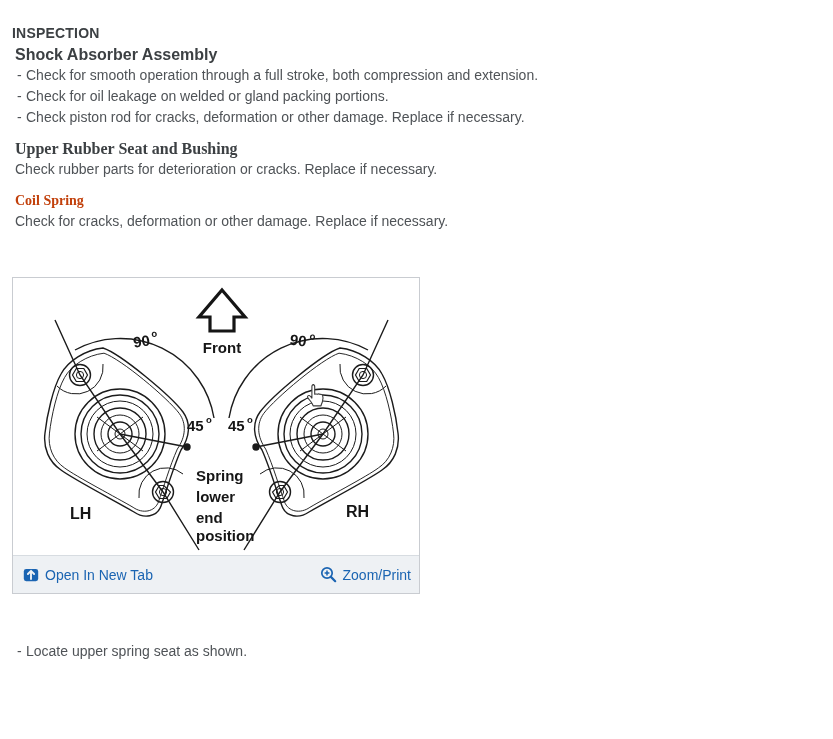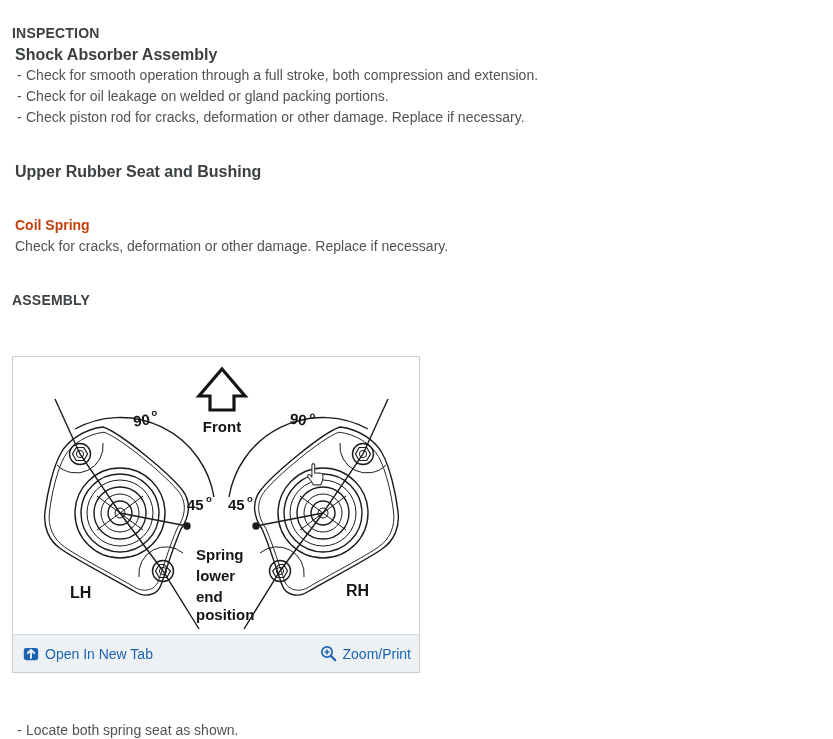--- a/index.html
+++ b/index.html
@@ -19,21 +19,21 @@
     font-size:16px; font-weight:bold; color:#3c4043;
     line-height:21px; padding-left:3px;
   }
   .h-link {
     font-size:14px; font-weight:bold; color:#c2410c;
     line-height:21px; padding-left:3px; cursor:pointer; display:inline-block;text-align:center;
   }
   .body-text { font-size:14px; line-height:21px; color:#4f5357; padding-left:3px; }
   .bullet { display:flex; font-size:14px; line-height:21px; color:#4f5357; }
   .bullet .dash { width:14px; text-align:left; padding-left:5px; flex:0 0 14px; }
-  .mt-21 { margin-top:33px; }
+  .mt-21 { margin-top:10px;font-family:Liberation Serif, serif; }
   .figure-box {
     margin-top:45px; margin-left:0px;
     width:408px; border:1px solid #c9ccd1; background:#fff;
   }
   .figure-canvas { width:406px; height:277px; background:#fff; position:relative; display:block; }
   .figure-toolbar {
     height:38px; background:#eef1f4; border-top:1px solid #d7dce1;
     display:flex; align-items:center; justify-content:space-between;
     padding:0 8px 0 10px;
   }
@@ -61,27 +61,27 @@
   <div class="bullet">
     <span class="dash">-</span>
     <span>Check for oil leakage on welded or gland packing portions.</span>
   </div>
   <div class="bullet">
     <span class="dash">-</span>
     <span>Check piston rod for cracks, deformation or other damage. Replace if necessary.</span>
   </div>
 
   <div class="h-sub mt-21">Upper Rubber Seat and Bushing</div>
+  <div class="body-text">Check rubber parts for deterioration or cracks. Replace if necessary.</div>
 
   <div class="mt-21">
     <span class="h-link">Coil Spring</span>
   </div>
   <div class="body-text">Check for cracks, deformation or other damage. Replace if necessary.</div>
 
-  <div class="h-main mt-21">ASSEMBLY</div>
 
   <div class="figure-box">
     <svg class="figure-canvas" viewBox="0 0 406 277" xmlns="http://www.w3.org/2000/svg">
 
       <path d="M209,12 L232,39 L221,39 L221,53 L197,53 L197,39 L186,39 Z" fill="#ffffff" stroke="#151515" stroke-width="3.2" stroke-linejoin="miter"></path>
       <text class="diag-label" x="209" y="75" font-size="15" text-anchor="middle">Front</text>
 
       <g id="plateL" fill="none" stroke="#1b1b1b" stroke-width="1.4">
 
         <path id="plateOutline" d="M90,70
@@ -174,16 +174,16 @@
           <path d="M7,4.6 V9.4 M4.6,7 H9.4" stroke="#1a64b2" stroke-width="1.5"></path>
           <line x1="10.9" y1="10.9" x2="15.2" y2="15.2" stroke="#1a64b2" stroke-width="2.2" stroke-linecap="round"></line>
         </svg>
         <span>Zoom/Print</span>
       </a>
     </div>
   </div>
 
   <div class="bullet note-row">
     <span class="dash">-</span>
-    <span>Locate both spring seat as shown.</span>
+    <span>Locate upper spring seat as shown.</span>
   </div>
 
 </div>
 
 </body></html>

